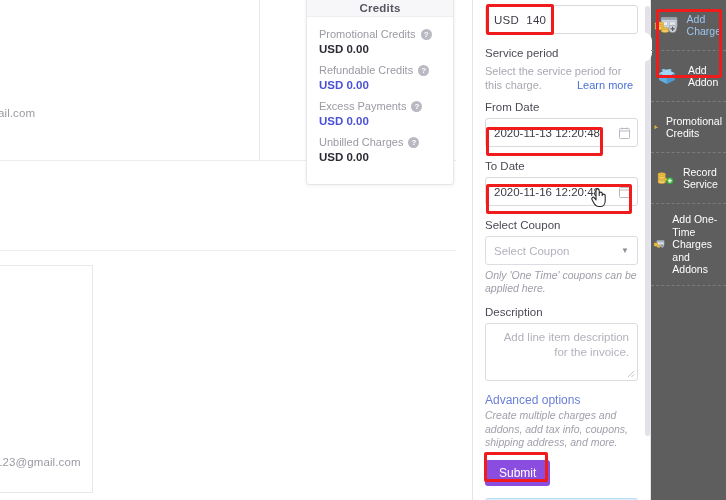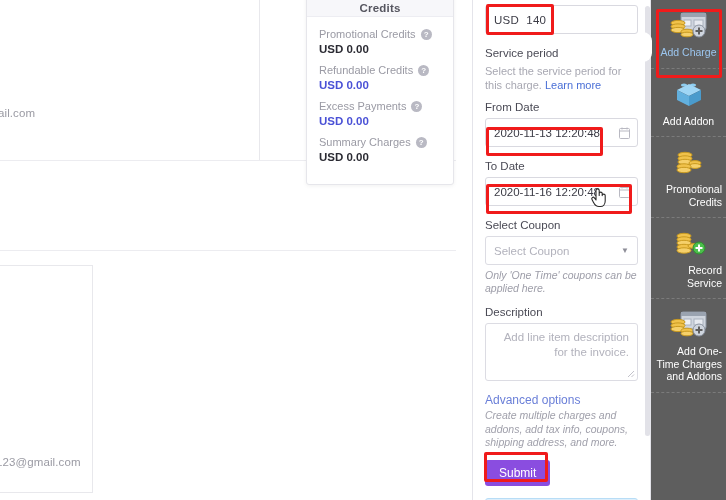--- a/index.html
+++ b/index.html
@@ -82,21 +82,21 @@
     overflow: hidden;
   }
   .form-inner { padding: 0 12px; position: relative; }
 
   .field-label {
     font-size: 11.5px; color: #4a4a55; margin: 0 0 4px 0; line-height: 14px;
   }
   .helper-text {
     font-size: 11px; color: #a8a8b2; line-height: 14px; margin: 0 0 8px 0;
   }
-  .helper-text a { color: #4a6fd6; text-decoration: none; }
+  .helper-text a { color: #4a6fd6; text-decoration: none; margin-left: 32px; }
 
   .txt-input {
     width: 100%; height: 29px;
     border: 1px solid #d9d9e0; border-radius: 3px;
     background: #ffffff; color: #3b3b45;
     font-size: 11.5px; font-family: "Liberation Sans", sans-serif;
     padding: 0 8px;
     display: flex; align-items: center;
   }
   .txt-input.amount { letter-spacing: .3px; }
@@ -193,22 +193,22 @@
   }
   .rail-tab {
     position: absolute; left: -8px; top: 32px;
     width: 9px; height: 30px;
     background: #ffffff;
     border-radius: 0 18px 18px 0;
   }
   .rail-item {
     position: relative;
     padding: 9px 2px 9px 2px;
-    display: flex; flex-direction: column; align-items: center; gap: 5px;
-    text-align: right;
+    display: flex; flex-direction: row; align-items: center; gap: 5px;
+    text-align: left;
     border-bottom: 1px dashed #7b7b7b;
     cursor: pointer;
   }
   .rail-label {
     font-size: 10.5px; color: #ffffff; line-height: 12.5px;
     padding: 0 2px;
   }
   .rail-item.active .rail-label { color: #9cc6ef; }
   .rail-icon { width: 42px; height: 32px; display: block; }
 
@@ -264,21 +264,21 @@
       <div class="sum-row">
         <div class="sum-label">
           <span>Excess Payments</span>
           <span class="help-icon">?</span>
         </div>
         <div class="sum-value blue">USD 0.00</div>
       </div>
 
       <div class="sum-row">
         <div class="sum-label">
-          <span>Summary Charges</span>
+          <span>Unbilled Charges</span>
           <span class="help-icon">?</span>
         </div>
         <div class="sum-value dark">USD 0.00</div>
       </div>
 
     </div>
   </div>
 
   <div class="form-panel">
     <div class="form-inner">

